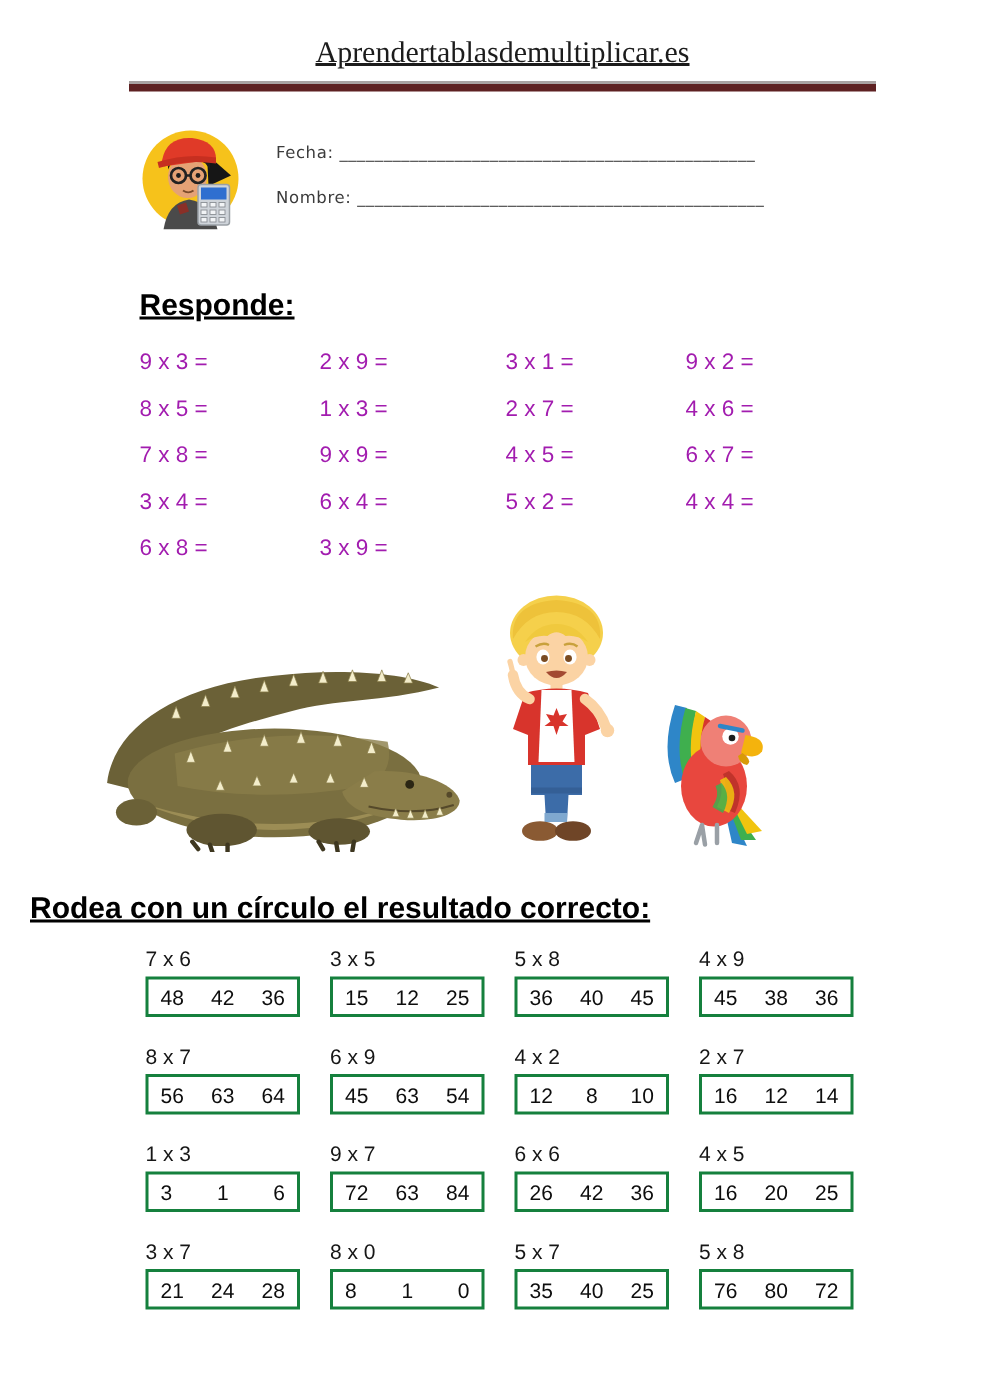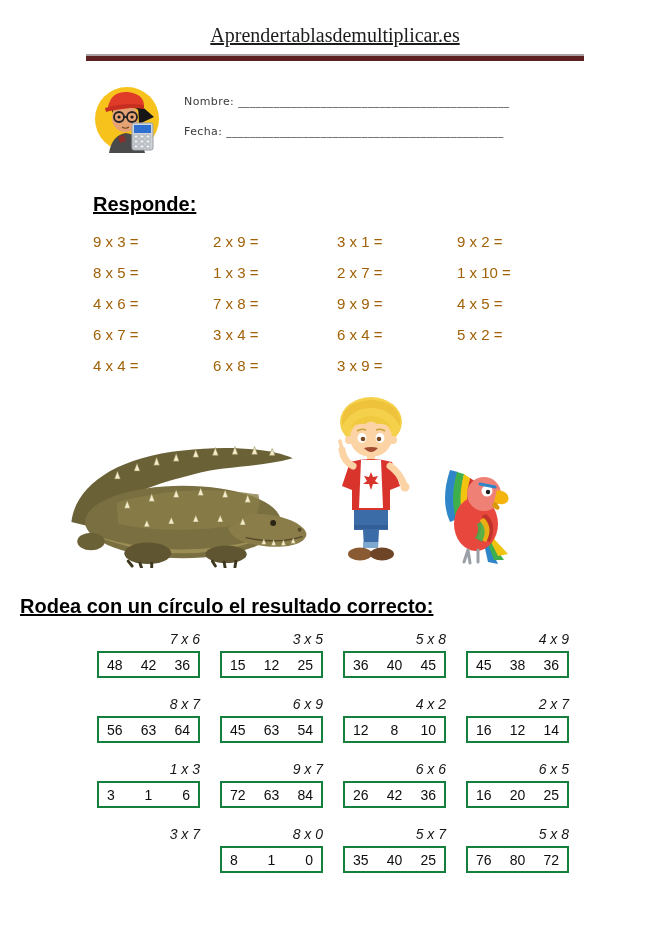--- a/index.html
+++ b/index.html
@@ -22,35 +22,35 @@
   .field-row{margin-bottom:17px;letter-spacing:.4px;white-space:nowrap;}
   .field-row .blank{color:#4a4a4a;}
   .section-heading{
     margin-left:93px;font-size:20px;font-weight:bold;
     text-decoration:underline;color:#000;
   }
   .responde-heading{margin-top:38px;}
   .problems-grid{
     margin:17px 0 0 93px;display:grid;
     grid-template-columns:120px 124px 120px 120px;
-    grid-auto-rows:31px;font-size:15px;color:#a16207;
+    grid-auto-rows:31px;font-size:15px;color:#a21caf;
   }
   .eq{white-space:nowrap;}
   .illustrations{position:relative;height:192px;margin-top:8px;}
   .croc{position:absolute;left:56px;top:30px;width:258px;height:142px;}
   .boy{position:absolute;left:320px;top:0;width:102px;height:168px;}
   .parrot{position:absolute;left:424px;top:66px;width:90px;height:106px;}
   .circle-heading{margin-top:7px;margin-left:20px;}
   .exercise-grid{
     margin:13px 0 0 97px;display:grid;
     grid-template-columns:123px 123px 123px 123px;
     row-gap:18px;
   }
   .exercise{width:103px;}
-  .exercise .expr{text-align:right;font-size:14px;height:20px;color:#161616;font-style:italic;}
+  .exercise .expr{text-align:left;font-size:14px;height:20px;color:#161616;}
   .exercise .opts{
     border:2px solid #15803d;height:23px;background:#fff;
     display:flex;align-items:center;justify-content:space-between;
     padding:0 8px;font-size:14px;color:#0d0d0d;
   }
 </style>
 </head>
 <body>
 
 <div class="page-title">
@@ -85,41 +85,40 @@
           <rect x="46" y="57" width="4" height="3"></rect>
           <rect x="52" y="57" width="4" height="3"></rect>
         <rect x="40" y="62" width="4" height="3"></rect>
           <rect x="46" y="62" width="4" height="3"></rect>
           <rect x="52" y="62" width="4" height="3"></rect>
       </g>
     </svg>
   </div>
   <div class="fields">
     <div class="field-row">
+      <span>Fecha:</span>
+      <span class="blank">_______________________________________________</span>
+    </div>
+    <div class="field-row">
       <span>Nombre:</span>
       <span class="blank">______________________________________________</span>
-    </div>
-    <div class="field-row">
-      <span>Fecha:</span>
-      <span class="blank">_______________________________________________</span>
     </div>
   </div>
 </div>
 
 <div class="section-heading responde-heading">Responde:</div>
 
 <div class="problems-grid">
   <span class="eq">9 x 3 =</span>
   <span class="eq">2 x 9 =</span>
   <span class="eq">3 x 1 =</span>
   <span class="eq">9 x 2 =</span>
   <span class="eq">8 x 5 =</span>
   <span class="eq">1 x 3 =</span>
   <span class="eq">2 x 7 =</span>
-  <span class="eq">1 x 10 =</span>
   <span class="eq">4 x 6 =</span>
   <span class="eq">7 x 8 =</span>
   <span class="eq">9 x 9 =</span>
   <span class="eq">4 x 5 =</span>
   <span class="eq">6 x 7 =</span>
   <span class="eq">3 x 4 =</span>
   <span class="eq">6 x 4 =</span>
   <span class="eq">5 x 2 =</span>
   <span class="eq">4 x 4 =</span>
   <span class="eq">6 x 8 =</span>
@@ -307,30 +306,35 @@
   </div>
   <div class="exercise">
     <div class="expr">6 x 6</div>
     <div class="opts">
       <span>26</span>
       <span>42</span>
       <span>36</span>
     </div>
   </div>
   <div class="exercise">
-    <div class="expr">6 x 5</div>
+    <div class="expr">4 x 5</div>
     <div class="opts">
       <span>16</span>
       <span>20</span>
       <span>25</span>
     </div>
   </div>
 
   <div class="exercise">
     <div class="expr">3 x 7</div>
+    <div class="opts">
+      <span>21</span>
+      <span>24</span>
+      <span>28</span>
+    </div>
   </div>
   <div class="exercise">
     <div class="expr">8 x 0</div>
     <div class="opts">
       <span>8</span>
       <span>1</span>
       <span>0</span>
     </div>
   </div>
   <div class="exercise">

